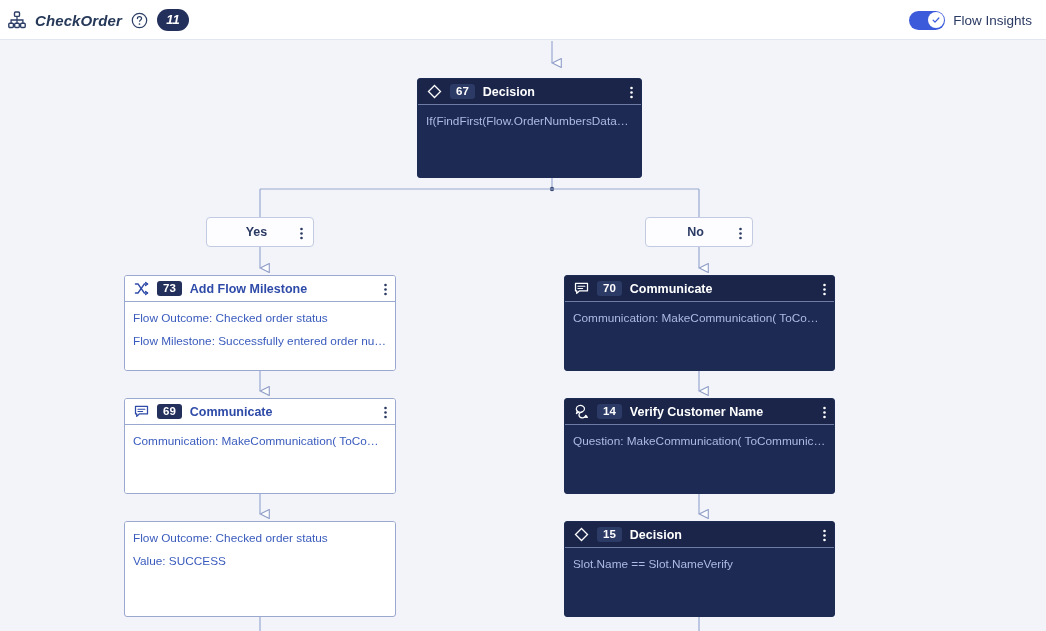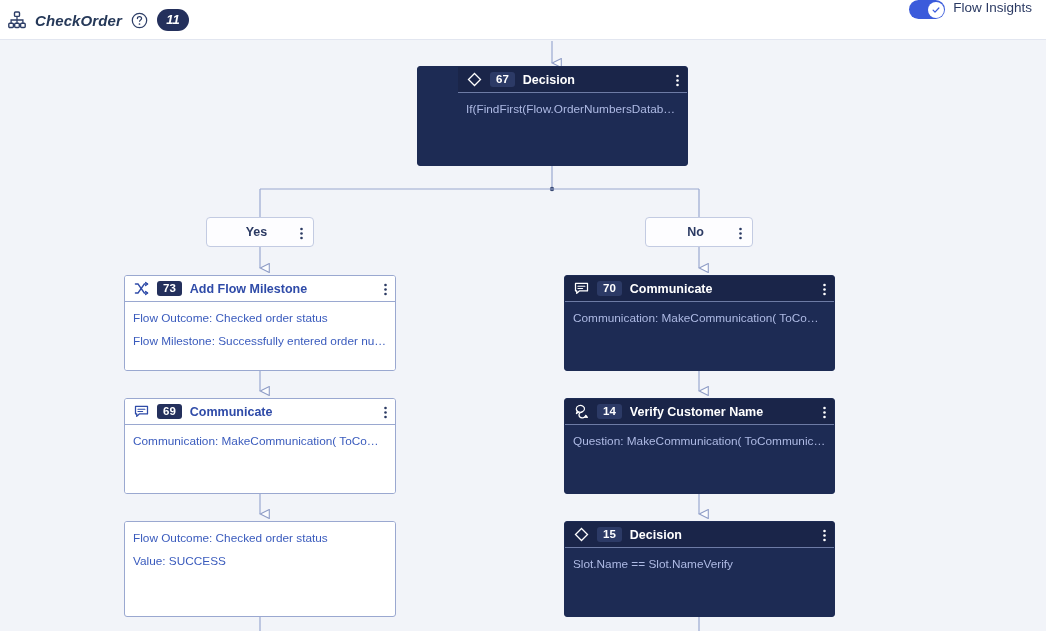--- a/index.html
+++ b/index.html
@@ -52,21 +52,21 @@
     min-width: 16px;
     padding: 4px 8px;
     text-align: center;
     line-height: 14px;
   }
   .topbar-right {
     position: absolute;
     right: 14px; top: 0;
     height: 40px;
     display: flex;
-    align-items: flex-start;
+    align-items: center;
     gap: 8px;
   }
   .toggle {
     width: 36px; height: 19px;
     border-radius: 10px;
     background: #3b5bdb;
     position: relative;
     flex: none;
   }
   .toggle .knob {
@@ -277,21 +277,21 @@
       <path d="M260 576 V590"></path>
 
       <path d="M699 330 V350" marker-end="url(#arrow)"></path>
 
       <path d="M699 453 V473" marker-end="url(#arrow)"></path>
 
       <path d="M699 576 V590"></path>
     </g>
   </svg>
 
-  <div class="node dark" style="left:417px; top:25px; width:271px; height:100px;padding-left:40px;">
+  <div class="node dark" style="left:417px; top:37px; width:225px; height:100px;">
     <div class="node-head">
       <span class="nicon">
         <svg viewBox="0 0 16 16">
             <path d="M8 1.6 L14.4 8 L8 14.4 L1.6 8 z" fill="none" stroke="#ffffff" stroke-width="1.4"></path>
           </svg>
       </span>
       <span class="node-num">67</span>
       <span class="node-title">Decision</span>
       <span class="kebab">
         <svg viewBox="0 0 3 13" width="3" height="13">

